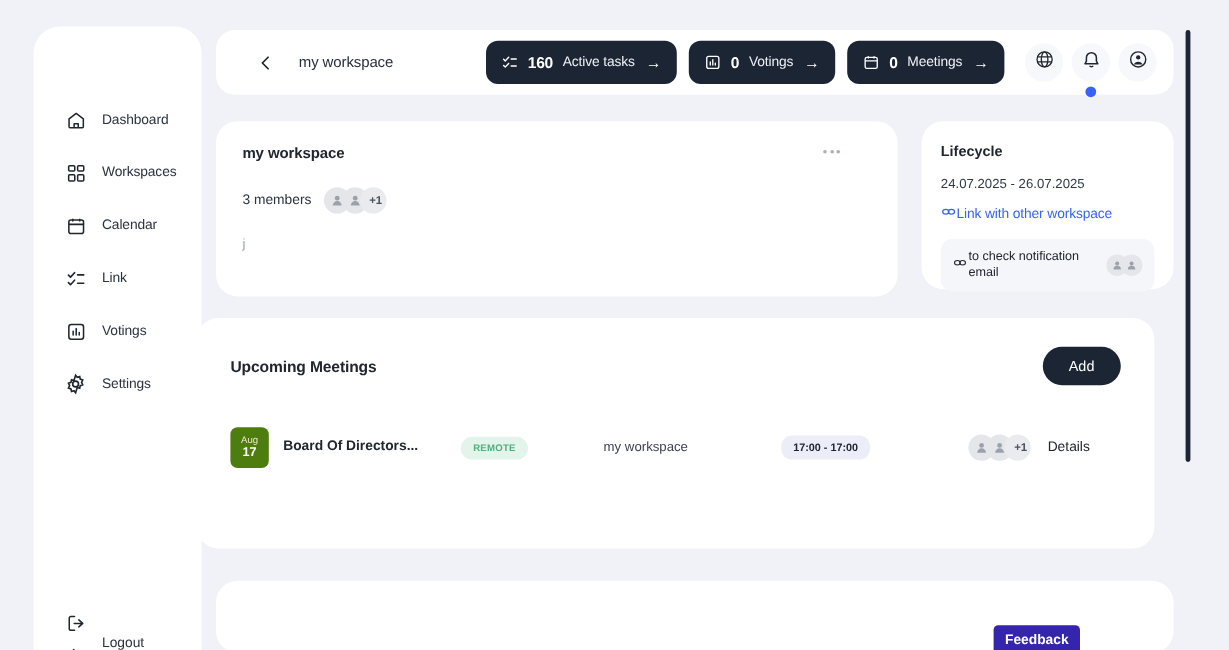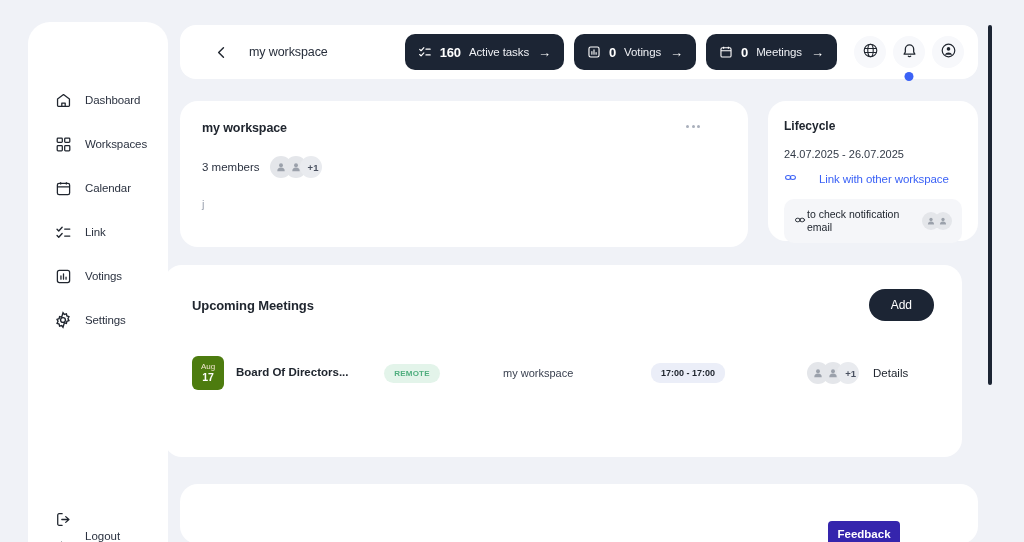--- a/index.html
+++ b/index.html
@@ -259,21 +259,21 @@
   }
   .life-dates {
     margin-top: 15px;
     font-size: 11px;
     color: #323a47;
   }
   .life-link {
     margin-top: 10px;
     display: flex;
     align-items: center;
-    gap: 22px;
+    gap: 0;
     cursor: pointer;
   }
   .life-link-text {
     font-size: 11.5px;
     color: #3b62f6;
     letter-spacing: -0.1px;
   }
   .life-task {
     margin-top: 11px;
     height: 44px;

